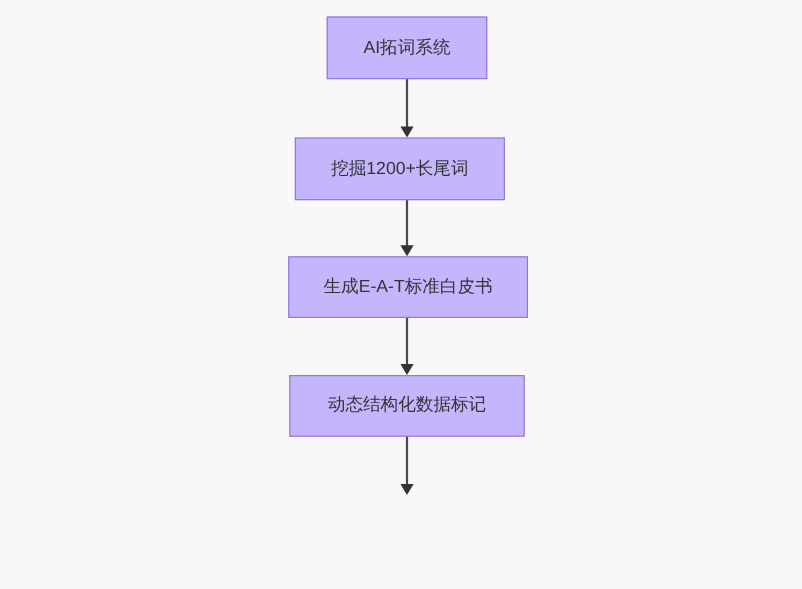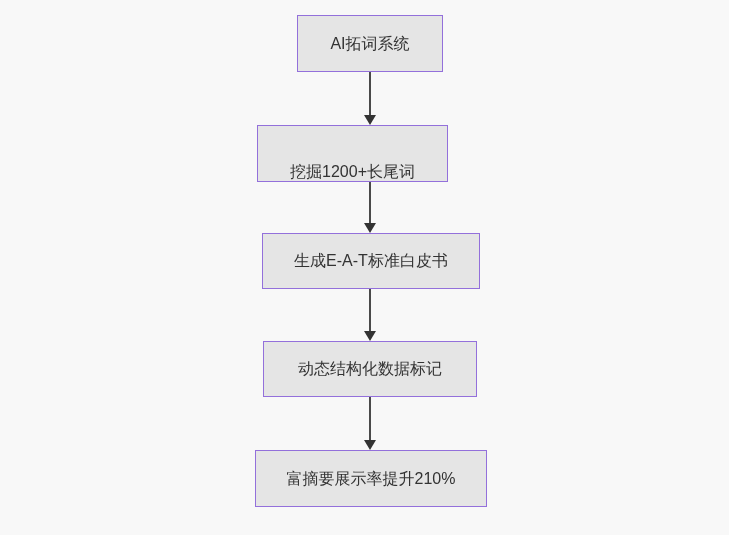--- a/index.html
+++ b/index.html
@@ -11,33 +11,33 @@
     position: relative;
     width: 729px;
     height: 535px;
     background: #f8f8f8;
     font-family: "Liberation Sans", sans-serif;
     overflow: hidden;
   }
   .node {
     position: absolute;
     box-sizing: border-box;
-    background: #e5e5e5;
+    background: #c4b5fd;
     border: 1.5px solid #9370DB;
     display: flex;
     align-items: center;
     justify-content: center;
     color: #333333;
     font-size: 16px;
     line-height: 1.2;
     text-align: center;
     white-space: nowrap;
   }
   .node-1 { left: 297px; top: 15px;  width: 146px; height: 57px; }
-  .node-2 { left: 257px; top: 125px; width: 191px; height: 57px; align-items: flex-end; }
+  .node-2 { left: 268px; top: 125px; width: 191px; height: 57px; }
   .node-3 { left: 262px; top: 233px; width: 218px; height: 56px; }
   .node-4 { left: 263px; top: 341px; width: 214px; height: 56px; }
   .node-5 { left: 255px; top: 450px; width: 232px; height: 57px; }
 
   .edge-line {
     position: absolute;
     left: 369px;
     width: 2px;
     background: #4a4a4a;
   }
@@ -86,17 +86,14 @@
   <div class="edge-line edge-line-3"></div>
   <div class="arrow-head arrow-head-3"></div>
 
   <div class="node node-4">
     <span>动态结构化数据标记</span>
   </div>
 
   <div class="edge-line edge-line-4"></div>
   <div class="arrow-head arrow-head-4"></div>
 
-  <div class="node node-5">
-    <span>富摘要展示率提升210%</span>
-  </div>
 
 </div>
 
 </body></html>

